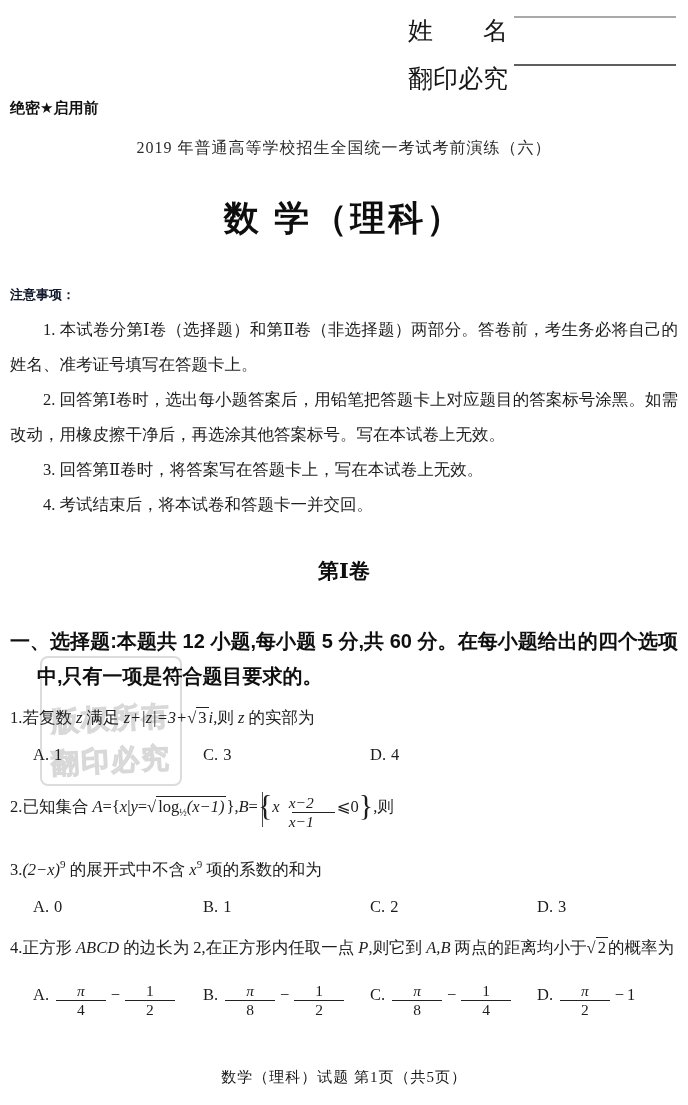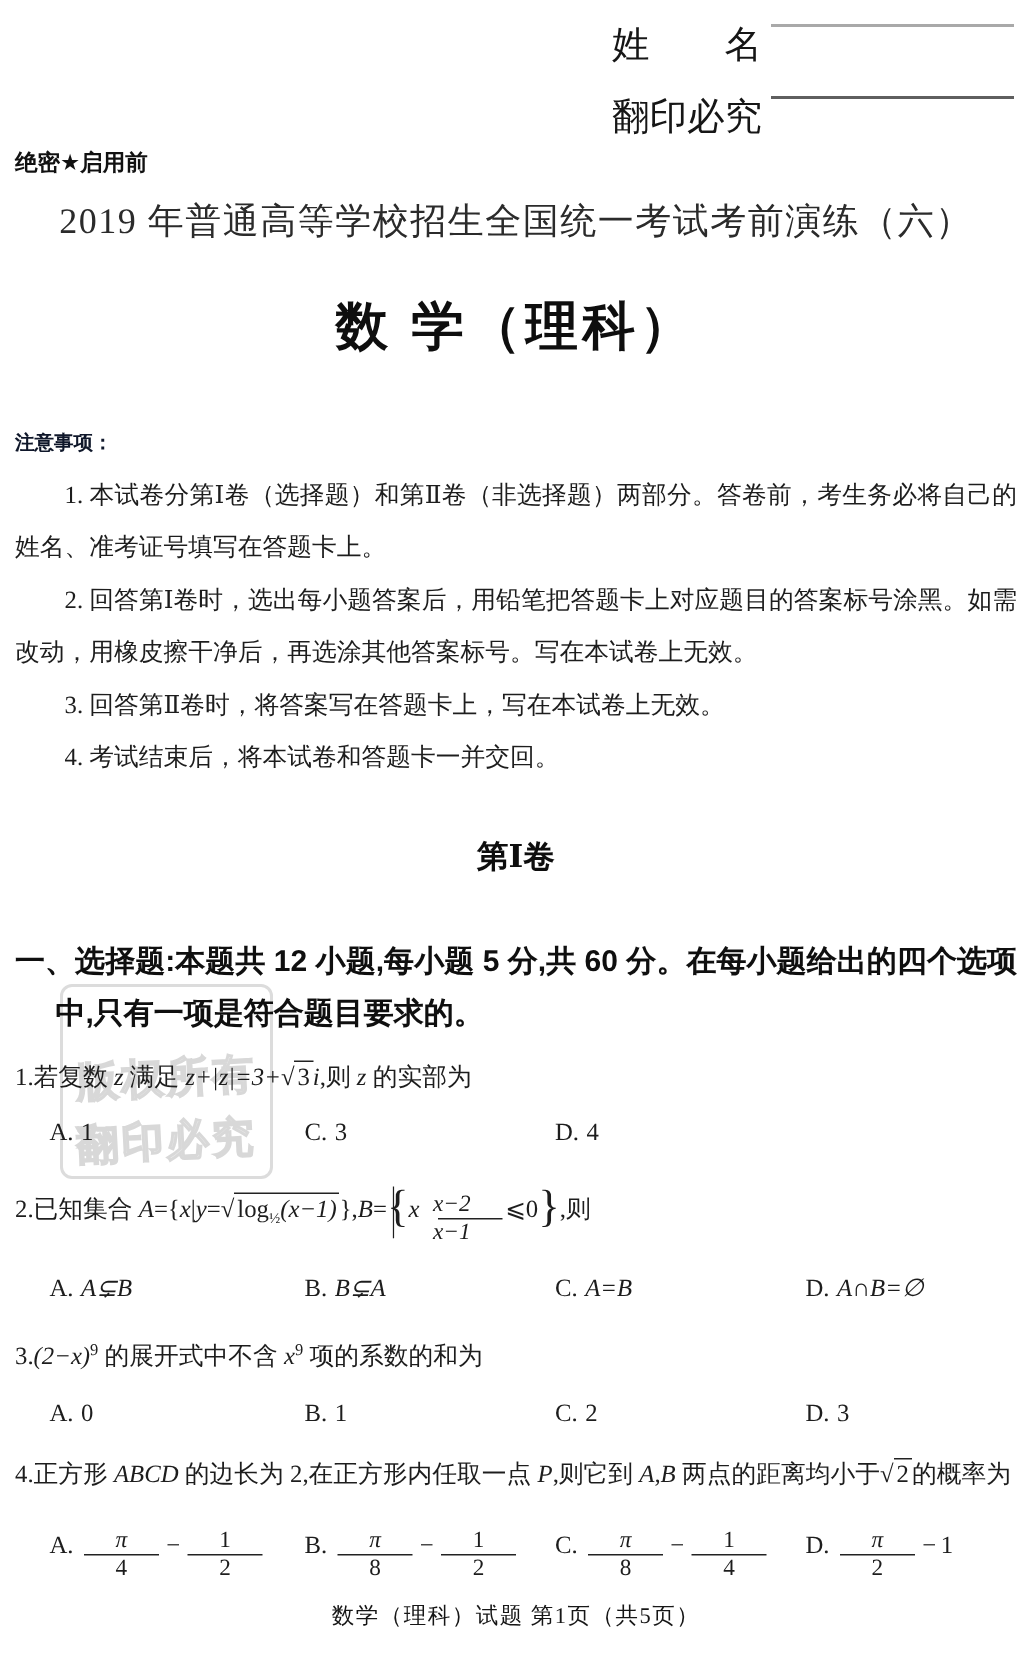--- a/index.html
+++ b/index.html
@@ -21,21 +21,21 @@
   .fill-row{display:flex;align-items:flex-start;height:34px;margin-bottom:14px;}
   .fill-label{font-size:25px;line-height:30px;white-space:nowrap;color:#161616;}
   .fill-line{flex:1;margin-left:6px;height:0;border-bottom:2px solid #a9a9a9;margin-bottom:2px;}
   .fill-line.dark{border-bottom-color:#5f5f5f;}
 
   .secrecy{position:absolute;top:99px;left:10px;z-index:1;
            font-family:"Liberation Sans","DejaVu Sans",sans-serif;
            font-weight:bold;font-size:15px;color:#111;}
 
   
-  .exam-title{margin:132px 0 0;text-align:center;font-size:24px;line-height:32px;
+  .exam-title{margin:132px 0 0;text-align:center;font-size:16px;line-height:32px;
               font-weight:normal;letter-spacing:1px;color:#2b2b2b;}
   .subject-title{margin:30px 0 0;text-align:center;font-size:35px;line-height:48px;
                  font-weight:bold;letter-spacing:3px;color:#0e0e0e;
                  font-family:Liberation Sans, sans-serif;}
 
   
   .notice-title{margin:40px 0 4px 10px;font-family:"Liberation Sans","DejaVu Sans",sans-serif;
                 font-weight:bold;font-size:13px;line-height:26px;color:#0f172a;}
   .notice-item{margin:0 10px;font-size:16.5px;line-height:35px;text-indent:2em;
                text-align:justify;color:#1d1d1d;}
@@ -118,26 +118,20 @@
       <p class="stem"><span>1.若复数 </span><span class="m">z</span><span> 满足 </span><span class="m">z+|z|=3+</span><span class="sqrt"><span class="sq">√</span><span class="rad">3</span></span><span class="m">i</span><span>,则 </span><span class="m">z</span><span> 的实部为</span></p>
       <div class="opts">
         <span class="opt"><span class="olab">A.</span><span>1</span></span>
         <span class="opt"><span class="olab">C.</span><span>3</span></span>
         <span class="opt"><span class="olab">D.</span><span>4</span></span>
       </div>
     </div>
 
     <div class="q q2">
       <p class="stem"><span>2.已知集合 </span><span class="m">A</span><span>=</span><span>{</span><span class="m">x</span><span>|</span><span class="m">y</span><span>=</span><span class="sqrt"><span class="sq">√</span><span class="rad"><span>log</span><sub class="logsub">½</sub><span class="m">(x−1)</span></span></span><span>}</span><span>,</span><span class="m">B</span><span>=</span><span class="bigb">{</span><span class="m">x</span><span class="tallbar">|</span><span class="frac"><span class="fn m">x−2</span><span class="fd m">x−1</span></span><span>⩽0</span><span class="bigb">}</span><span>,则</span></p>
-      <div class="opts">
-        <span class="opt"><span class="olab">A.</span><span class="m">A⊊B</span></span>
-        <span class="opt"><span class="olab">B.</span><span class="m">B⊊A</span></span>
-        <span class="opt"><span class="olab">C.</span><span class="m">A=B</span></span>
-        <span class="opt"><span class="olab">D.</span><span class="m">A∩B=∅</span></span>
-      </div>
     </div>
 
     <div class="q q3">
       <p class="stem"><span>3.</span><span class="m">(2−x)</span><sup>9</sup><span> 的展开式中不含 </span><span class="m">x</span><sup>9</sup><span> 项的系数的和为</span></p>
       <div class="opts">
         <span class="opt"><span class="olab">A.</span><span>0</span></span>
         <span class="opt"><span class="olab">B.</span><span>1</span></span>
         <span class="opt"><span class="olab">C.</span><span>2</span></span>
         <span class="opt"><span class="olab">D.</span><span>3</span></span>
       </div>

